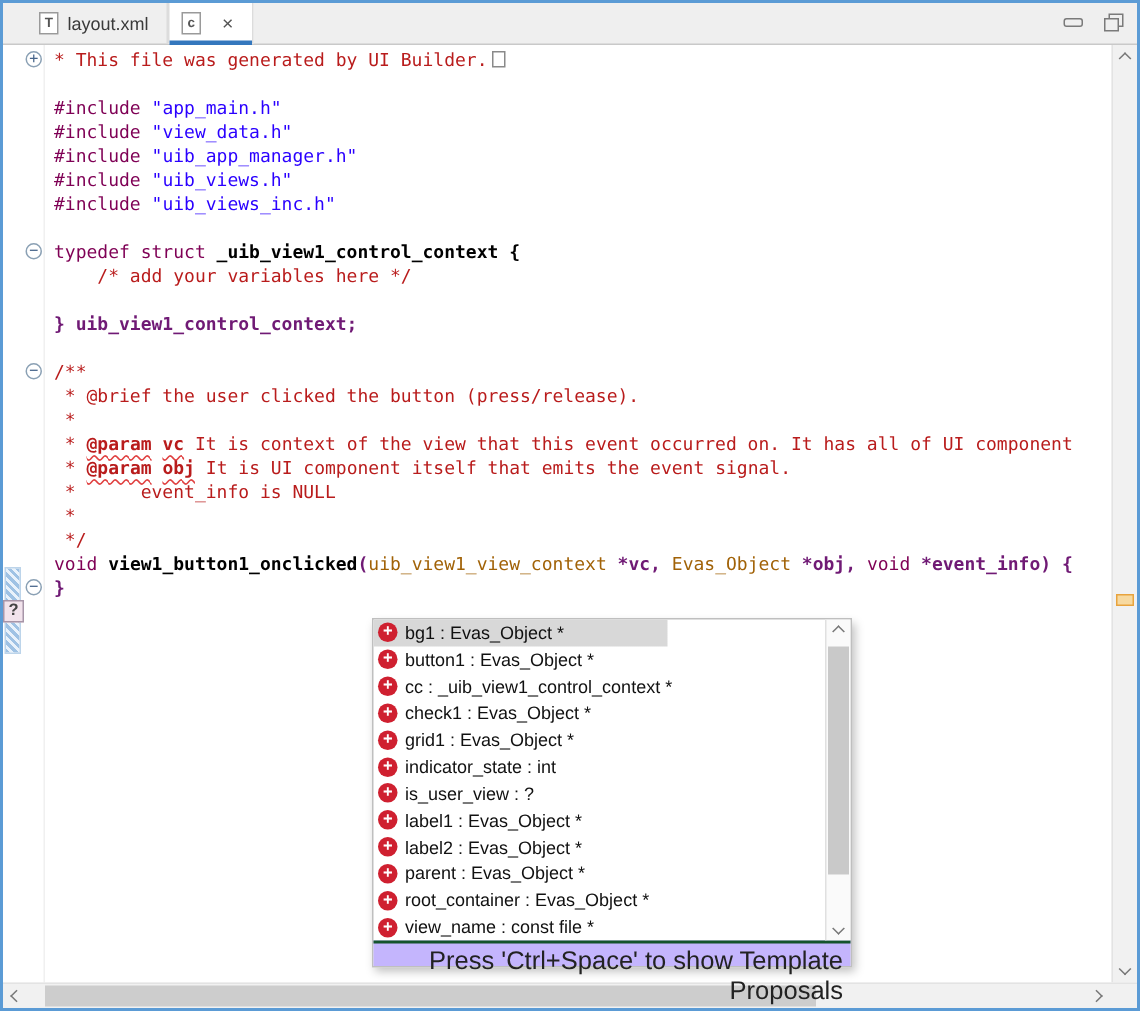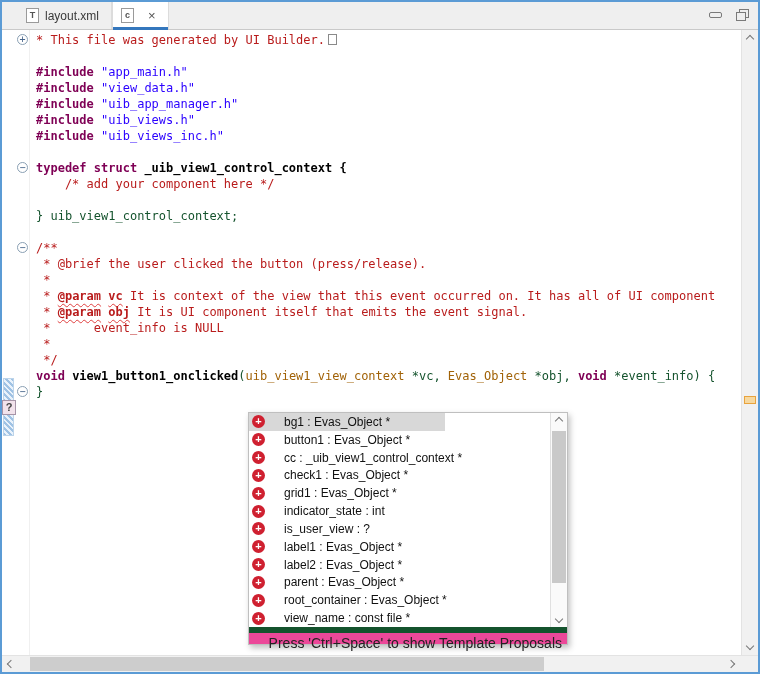--- a/index.html
+++ b/index.html
@@ -24,23 +24,23 @@
   .editor-row { display:flex; height:625px; position:relative; background:#fff; }
   .ruler-ann { width:14px; position:relative; background:#fff; flex:none; }
   .change-hatch { position:absolute; left:1px; width:11px; background:repeating-linear-gradient(45deg,#9fc2e4 0 2px,#e9f2fb 2px 4px); border:1px solid #bcd4ea; }
   .q-marker { position:absolute; left:0; width:14px; height:15px; background:#f2e3ec; border:1px solid #a795a8; color:#444; font-size:11px; font-weight:700; text-align:center; line-height:13px; z-index:2; }
   .ruler-fold { width:14px; position:relative; background:#fff; flex:none; border-right:1px solid #f0f0f0; }
   .fold-ic { position:absolute; left:1px; width:11px; height:11px; border:1px solid #8aa0b4; border-radius:50%; background:#fff; color:#46648a; font-size:10px; line-height:9px; text-align:center; font-family:"DejaVu Sans Mono", monospace; }
 
   .code-area { flex:1; overflow:hidden; padding-top:2px; background:#fff; cursor:text; }
   .code-line { white-space:pre; font-family:"DejaVu Sans Mono","Liberation Mono",monospace; font-size:12px; line-height:16px; height:16px; padding-left:6px; }
   .code-line.hl { background:#e3eefb; }
-  .sg-p { color:#14532d; }
+  .sg-p { color:#701a75;font-weight:bold; }
   .sg-b { color:#000; font-weight:700; }
-  .sg-k { color:#7f0055; font-weight:700; }
+  .sg-k { color:#7f0055; font-weight:400; }
   .sg-s { color:#2a00ff; }
   .sg-c { color:#b91c1c; }
   .sg-t { color:#a16207; }
   .sg-wr { text-decoration:underline wavy #e04040 1px; text-underline-offset:3px;font-weight:bold; }
   .sg-wo { text-decoration:underline wavy #e8a33d 1px; text-underline-offset:3px; }
   .seg-box { display:inline-block; width:9px; height:11px; border:1px solid #8a8a8a; margin-left:3px; vertical-align:-1px; }
   .caret { display:inline-block; width:2px; height:13px; background:#000; vertical-align:-2px; }
 
   
   .ruler-right { width:17px; flex:none; background:#f1f1f1; border-left:1px solid #e3e3e3; position:relative; }
@@ -56,28 +56,28 @@
   
   .hscroll { height:17px; background:#f1f1f1; border-top:1px solid #e3e3e3; display:flex; align-items:center; position:relative; }
   .hs-left { position:absolute; left:6px; top:5px; }
   .hs-right { position:absolute; right:24px; top:5px; }
   .hs-thumb { position:absolute; left:28px; top:1px; width:514px; height:14px; background:#cdcdcd; }
 
   
   .popup { position:absolute; left:246px; top:410px; width:320px; z-index:10; border:1px solid #bfbfbf; background:#fff; box-shadow:2px 3px 6px rgba(0,0,0,.25); }
   .popup-list { position:relative; height:214px; overflow:hidden; padding-right:17px; }
   .pp-item { display:flex; align-items:center; gap:5px; height:17.83px; padding-left:3px; font-size:12px; color:#111; }
-  .pp-item .lab { background:transparent;margin-left:14px; }
+  .pp-item .lab { background:transparent; }
   .pp-item.sel { background:linear-gradient(#d8d8d8,#d8d8d8) no-repeat; background-size:196px 100%; }
   .pp-icon { flex:none; width:13px; height:13px; border-radius:50%; background:#cf2030; color:#fff; font-size:11px; font-weight:700; line-height:12px; text-align:center; }
   .pp-scroll { position:absolute; right:0; top:0; bottom:0; width:17px; background:#fafafa; border-left:1px solid #e0e0e0; }
   .pp-up { position:absolute; top:5px; left:5px; }
   .pp-dn { position:absolute; bottom:5px; left:5px; }
   .pp-thumb { position:absolute; left:1px; top:18px; width:14px; height:152px; background:#c9c9c9; }
-  .popup-status { height:17px; border-top:6px solid #14532d; background:#ec4899; font-size:14px; color:#222; text-align:right; padding:2px 5px 0 0; }
+  .popup-status { height:17px; border-top:2px solid #14532d; background:#c4b5fd; font-size:17px; color:#222; text-align:right; padding:2px 5px 0 0; }
 </style>
 </head>
 <body>
 
 <div class="window">
 
   <div class="tabbar">
     <div class="tabs-holder" style="display:flex;">
         <div class="tab">
           <span class="tab-icon">T</span>
@@ -108,21 +108,21 @@
     <div class="code-area">
         <div class="code-line"><span class="sg-c">* This file was generated by UI Builder.</span><span class="seg-box"></span></div>
         <div class="code-line"></div>
         <div class="code-line"><span class="sg-k">#include</span><span class="sg-p"> </span><span class="sg-s">"app_main.h"</span></div>
         <div class="code-line"><span class="sg-k">#include</span><span class="sg-p"> </span><span class="sg-s">"view_data.h"</span></div>
         <div class="code-line"><span class="sg-k">#include</span><span class="sg-p"> </span><span class="sg-s">"uib_app_manager.h"</span></div>
         <div class="code-line"><span class="sg-k">#include</span><span class="sg-p"> </span><span class="sg-s">"uib_views.h"</span></div>
         <div class="code-line"><span class="sg-k">#include</span><span class="sg-p"> </span><span class="sg-s">"uib_views_inc.h"</span></div>
         <div class="code-line"></div>
         <div class="code-line"><span class="sg-k">typedef struct</span><span class="sg-b"> _uib_view1_control_context {</span></div>
-        <div class="code-line"><span class="sg-c">    /* add your component here */</span></div>
+        <div class="code-line"><span class="sg-c">    /* add your variables here */</span></div>
         <div class="code-line"></div>
         <div class="code-line"><span class="sg-p">} uib_view1_control_context;</span></div>
         <div class="code-line"></div>
         <div class="code-line"><span class="sg-c">/**</span></div>
         <div class="code-line"><span class="sg-c"> * @brief the user clicked the button (press/release).</span></div>
         <div class="code-line"><span class="sg-c"> *</span></div>
         <div class="code-line"><span class="sg-c"> * </span><span class="sg-c sg-wr">@param</span><span class="sg-c"> </span><span class="sg-c sg-wr">vc</span><span class="sg-c"> It is context of the view that this event occurred on. It has all of UI component</span></div>
         <div class="code-line"><span class="sg-c"> * </span><span class="sg-c sg-wr">@param</span><span class="sg-c"> </span><span class="sg-c sg-wr">obj</span><span class="sg-c"> It is UI component itself that emits the event signal.</span></div>
         <div class="code-line"><span class="sg-c"> *      event_info is NULL</span></div>
         <div class="code-line"><span class="sg-c"> *</span></div>

